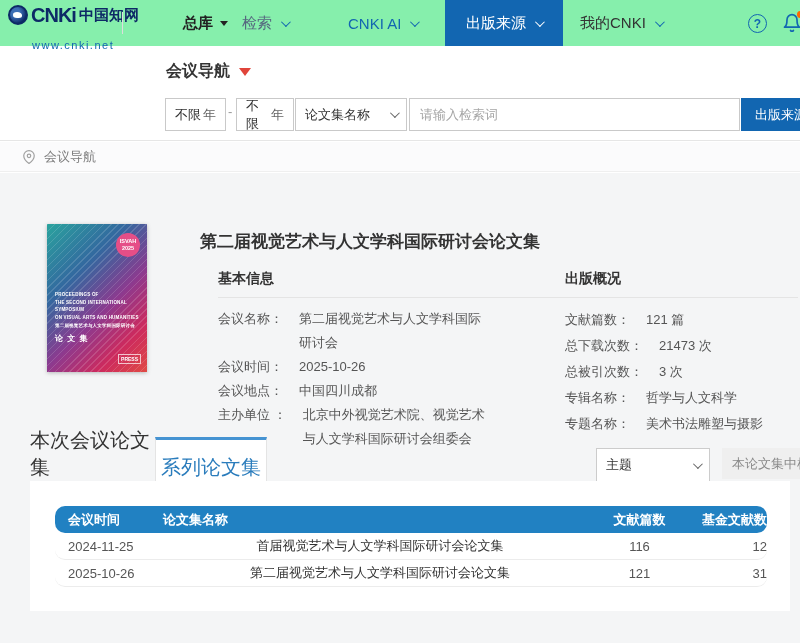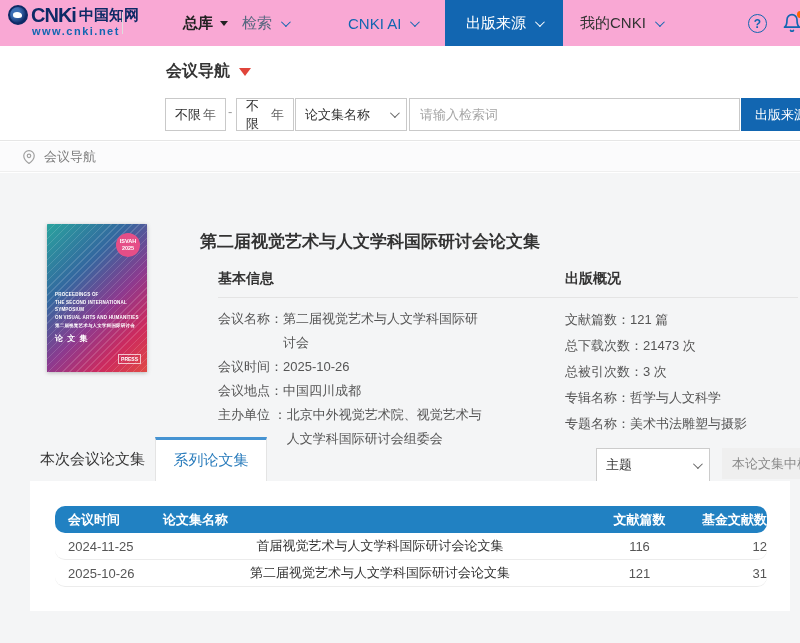--- a/index.html
+++ b/index.html
@@ -2,28 +2,28 @@
 <html><head>
 <meta charset="utf-8">
 <style>
   * { margin:0; padding:0; box-sizing:border-box; }
   html,body { width:800px; height:643px; }
   body {
     position:relative; overflow:hidden; background:#fff;
     font-family:"Liberation Sans","DejaVu Sans",sans-serif; color:#333;
   }
   
-  .navbar { position:absolute; top:0; left:0; width:800px; height:46px; background:#f9a8d4; z-index:9; }
+  .navbar { position:absolute; top:0; left:0; width:800px; height:46px; background:#86efac; z-index:9; }
   .logo { position:absolute; left:8px; top:5px; line-height:1; }
   .logo-row { display:flex; align-items:center; gap:3px; }
   .logo-globe { width:20px; height:20px; border-radius:50%; background:radial-gradient(circle at 35% 35%, #3d6fb5 0 30%, #0d2a66 75%); border:2px solid #0d2a66; position:relative; }
   .logo-globe::after{ content:""; position:absolute; left:3px; top:5px; width:9px; height:6px; background:#fff; border-radius:50% 60% 40% 50%; }
   .logo-cnki { font-size:20px; font-weight:bold; color:#0d2a66; letter-spacing:-1px; }
   .logo-cn { font-size:15px; font-weight:bold; color:#0d2a66; font-family:"Liberation Serif","DejaVu Serif",serif; }
-  .logo-url { display:block; margin-top:1px; margin-left:24px; font-size:11px; font-weight:bold; color:#1266b1; letter-spacing:1.5px; }
+  .logo-url { display:block; margin-top:15px; margin-left:24px; font-size:11px; font-weight:normal; color:#1266b1; letter-spacing:1.5px; }
   .logo-divider { position:absolute; left:122px; top:12px; width:1px; height:22px; background:#ddd; }
   .nav-item { position:absolute; top:0; height:46px; display:flex; align-items:center; font-size:15px; cursor:pointer; }
   .nav-zongku { left:148px; font-weight:bold; color:#222;margin-left:35px; }
   .nav-jiansuo { left:242px; color:#56677f; }
   .nav-cnkiai { left:348px; color:#1266b1; }
   .nav-publish { left:445px; width:118px; background:#1266b1; color:#fff; justify-content:center; }
   .nav-mycnki { left:580px; color:#333; }
   .caret-down { display:inline-block; margin-left:7px; width:0; height:0; border-left:4px solid transparent; border-right:4px solid transparent; border-top:5px solid #222; }
   .chev { display:inline-block; width:7px; height:7px; border-right:1.7px solid #1266b1; border-bottom:1.7px solid #1266b1; transform:rotate(45deg) translateY(-2px); margin-left:9px; }
   .chev.white { border-color:#fff; }
@@ -61,27 +61,27 @@
   .cover-title { margin-top:3px; font-size:8px; color:#fff; font-weight:bold; letter-spacing:1px; }
   .cover-press { position:absolute; right:6px; bottom:8px; color:#fff; font-size:5px; font-weight:bold; border:1px solid rgba(255,255,255,.7); padding:1px 2px; }
   
   .detail-title { position:absolute; left:200px; top:57px; font-size:17px; font-weight:bold; color:#333; }
   .col { position:absolute; top:97px; }
   .col-basic { left:200px; width:350px;margin-left:18px; }
   .col-pub { left:565px; width:233px; }
   .col-heading { font-size:14px; font-weight:bold; color:#333; padding-bottom:9px; border-bottom:1px solid #e4e4e4; }
   .info-rows { margin-top:9px; }
   .col-basic .info-rows { width:272px; }
-  .info-row { display:flex; font-size:13px; line-height:24px; color:#555; }
+  .info-row { display:flex; font-size:13px; line-height:24px; color:#555;gap:16px; }
   .col-pub .info-row { line-height:26px; }
   .info-label { white-space:nowrap; color:#555; }
   .info-value { flex:1; color:#555; }
   
   .tabs { position:absolute; left:30px; top:264px; height:44px; display:flex; }
-  .tab { width:125px; height:44px; display:flex; align-items:center; justify-content:center; font-size:15px; color:#333; cursor:pointer; }
+  .tab { width:125px; height:44px; display:flex; align-items:flex-end; justify-content:center; font-size:20px; color:#333; cursor:pointer; }
   .tab.active { width:112px; background:#fff; border-top:3px solid #4593d2; border-left:1px solid #e4e4e4; border-right:1px solid #e4e4e4; color:#2a7cbc; }
   .filter-select { position:absolute; left:596px; top:275px; width:114px; height:31px; background:#fff; border:1px solid #ccc; display:flex; align-items:center; justify-content:space-between; padding:16px 9px; font-size:13px; color:#333; cursor:pointer;gap:34px; }
   .filter-input { position:absolute; left:722px; top:275px; width:110px; height:31px; background:#efefef; border:none; padding:0 10px; font-size:13px; font-family:inherit; color:#333; }
   .filter-input::placeholder { color:#8a8a8a; }
   
   .panel { position:absolute; left:30px; top:308px; width:760px; height:130px; background:#fff; }
   .series-table { position:absolute; left:25px; top:25px; width:712px; }
   .t-row { display:flex; align-items:center; height:27px; font-size:13px;border-radius:10px; }
   .t-head { background:#2181c2; color:#fff; font-weight:bold; }
   .t-body { color:#555; border-bottom:1px solid #ececec; cursor:pointer; }

